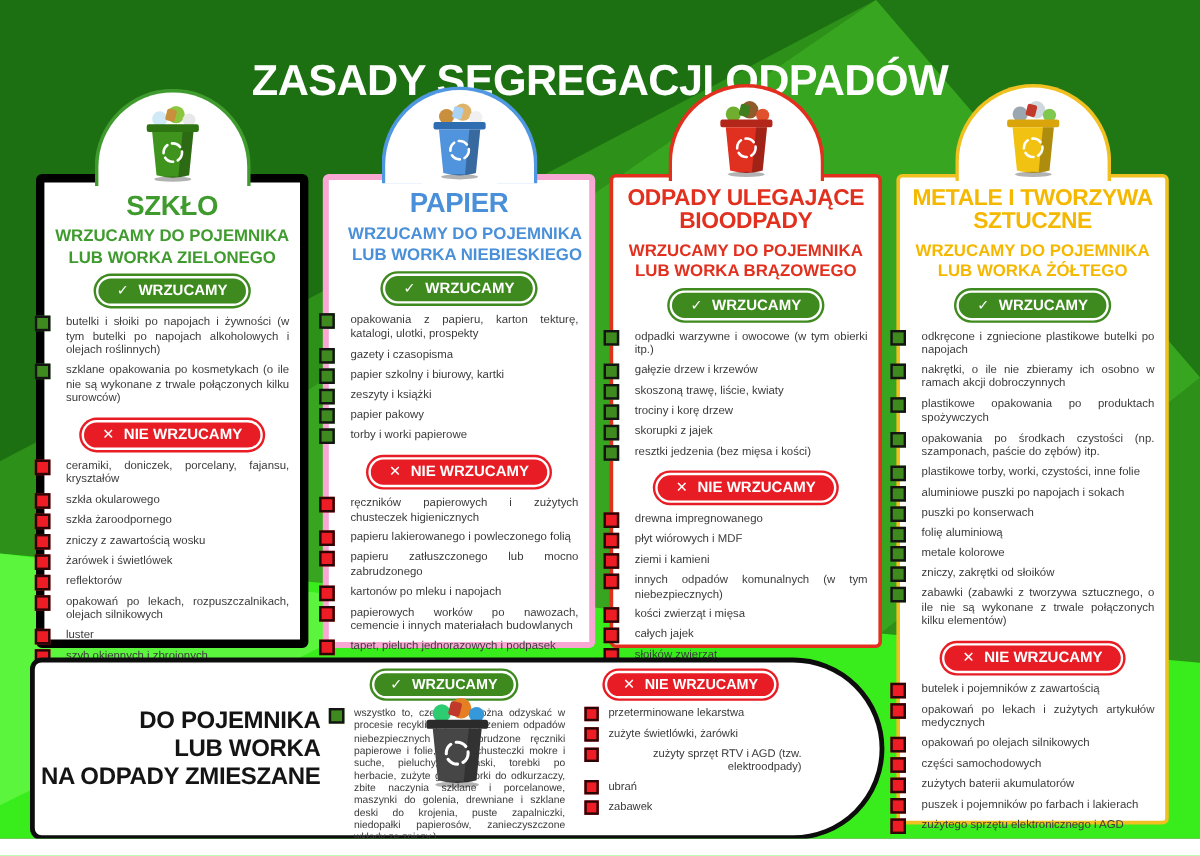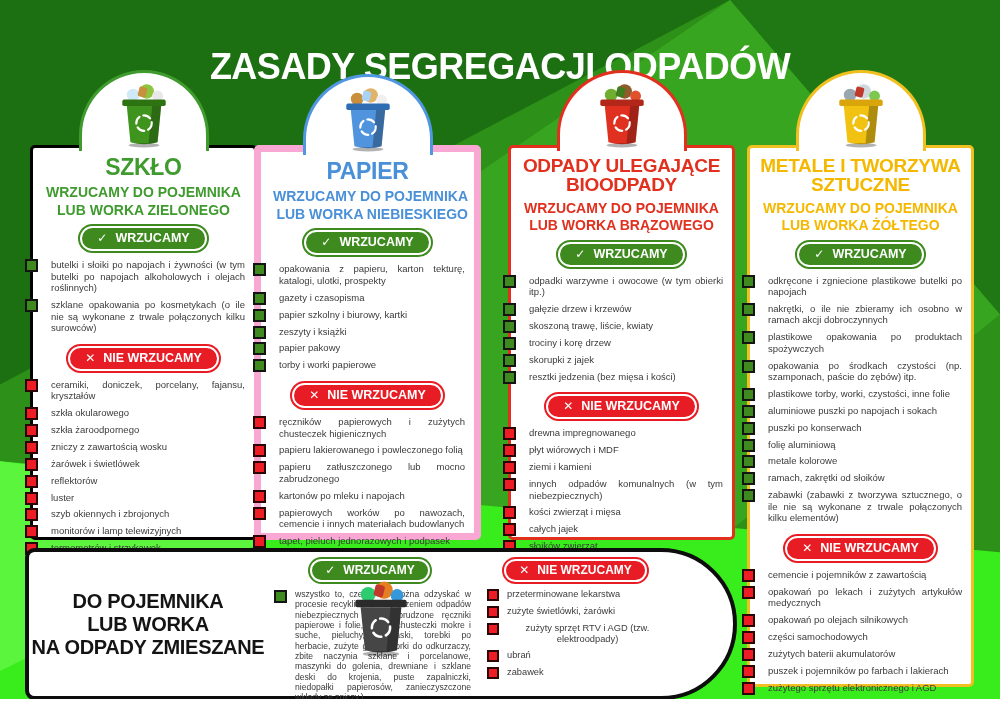--- a/index.html
+++ b/index.html
@@ -11,22 +11,22 @@
   .tri2{background:#1f7814;clip-path:polygon(73% 0,100% 0,100% 45%);}
   .tri3{background:#37a51f;clip-path:polygon(73% 0,100% 45%,52% 100%,14% 58%);}
   .tri4{background:#38ed1b;clip-path:polygon(0 66%,100% 79%,100% 100%,0 100%);}
   .tri5{background:#5cf53e;clip-path:polygon(0 66%,34% 72%,0 96%);}
   
   .poster-title{position:absolute;top:22px;left:0;width:100%;text-align:center;color:#ffffff;
         font-size:36px;font-weight:800;letter-spacing:-0.5px;}
   
   .col{position:absolute;top:145px;width:227px;background:#fff;border-radius:5px;
        box-sizing:border-box;text-align:center;padding-top:4px;}
-  .c-glass{left:30px;height:395px;border:3px solid #000000;}
-  .c-paper{left:254px;height:395px;border:7px solid #f9a8d4;}
+  .c-glass{left:30px;height:395px;border:7px solid #000000;}
+  .c-paper{left:269px;height:395px;border:5px solid #f9a8d4;}
   .c-bio{left:508px;height:395px;border:3px solid #e2301f;}
   .c-metal{left:747px;height:542px;border:3px solid #f0c020;}
   .dome{position:absolute;top:-78px;left:50%;margin-left:-65px;width:130px;height:81px;
         background:#fff;border-bottom:none;border-radius:65px 65px 0 0;box-sizing:border-box;}
   .c-glass .dome{border:3px solid #3f9b2e;border-bottom:none;}
   .c-paper .dome{border:3px solid #4f97e0;border-bottom:none;}
   .c-bio   .dome{border:3px solid #e2301f;border-bottom:none;}
   .c-metal .dome{border:3px solid #f0c020;border-bottom:none;}
   .bin{position:absolute;left:50%;transform:translateX(-50%);bottom:2px;}
   .col-title{font-size:23px;font-weight:800;line-height:1.02;margin:4px 8px 0;letter-spacing:-0.3px;}
@@ -45,30 +45,30 @@
   .items li{position:relative;margin-bottom:5.5px;font-size:9.5px;line-height:1.2;
         color:#3a3a3a;text-align:justify;}
   .items .sq{position:absolute;left:-26px;top:0;width:13px;height:13px;box-sizing:border-box;
         border:2px solid #141414;}
   .sq.green{background:#3e8a1f;}
   .sq.red{background:#ee1c24;border-color:#2a0505;}
   
   .mixed{position:absolute;left:25px;top:548px;width:712px;height:152px;background:#fff;
         border:4px solid #0d0d0d;border-radius:10px 80px 80px 10px;box-sizing:border-box;display:flex;}
   .mixed-title{width:238px;flex:none;align-self:center;font-size:20px;font-weight:800;
-        line-height:1.15;text-align:center;color:#141414;letter-spacing:-0.3px;}
+        line-height:1.15;text-align:right;color:#141414;letter-spacing:-0.3px;}
   .mixed-mid{width:206px;flex:none;text-align:center;padding-top:5px;}
   .mixed-mid .pill,.mixed-right .pill{margin:2px auto 4px;padding:2px 13px 3px;font-size:12px;}
   .mixed-par-wrap{position:relative;margin:3px 2px 0 28px;}
   .mixed-par-wrap .sq{position:absolute;left:-21px;top:1px;width:13px;height:13px;
         box-sizing:border-box;border:2px solid #141414;}
   .mixed-par{font-size:8.6px;line-height:1.2;color:#3a3a3a;text-align:justify;margin:0;}
   .mixed-right{width:185px;flex:none;text-align:center;padding-top:5px;margin-left:10px;}
   .mixed-right .items{padding:0 0 0 4px;margin-top:3px;}
-  .mixed-right .items li{display:flex;gap:8px;text-align:center;font-size:9.3px;margin-bottom:5px;}
+  .mixed-right .items li{display:flex;gap:8px;text-align:right;font-size:9.3px;margin-bottom:5px;}
   .mixed-right .items .sq{position:static;flex:none;width:12px;height:12px;margin-top:0;}
   .mixed-bin{position:absolute;right:20px;top:26px;}
   
   .bin-glass{--main:#3f941d;--lid:#2e7312;}
   .bin-paper{--main:#4f94dd;--lid:#2f6db3;}
   .bin-bio{--main:#e03020;--lid:#b3261a;}
   .bin-metal{--main:#f2c212;--lid:#d9a50b;}
   .bin-mixed{--main:#464646;--lid:#2b2b2b;}
 </style>
 </head>
@@ -119,20 +119,21 @@
       <span class="pill-ic">✕</span>
       <span>NIE WRZUCAMY</span>
     </div>
     <ul class="items">
         <li><span class="sq red"></span><span class="item-text">ceramiki, doniczek, porcelany, fajansu, kryształów</span></li>
         <li><span class="sq red"></span><span class="item-text">szkła okularowego</span></li>
         <li><span class="sq red"></span><span class="item-text">szkła żaroodpornego</span></li>
         <li><span class="sq red"></span><span class="item-text">zniczy z zawartością wosku</span></li>
         <li><span class="sq red"></span><span class="item-text">żarówek i świetlówek</span></li>
         <li><span class="sq red"></span><span class="item-text">reflektorów</span></li>
+        <li><span class="sq red"></span><span class="item-text">opakowań po lekach, rozpuszczalnikach, olejach silnikowych</span></li>
         <li><span class="sq red"></span><span class="item-text">luster</span></li>
         <li><span class="sq red"></span><span class="item-text">szyb okiennych i zbrojonych</span></li>
         <li><span class="sq red"></span><span class="item-text">monitorów i lamp telewizyjnych</span></li>
         <li><span class="sq red"></span><span class="item-text">termometrów i strzykawek</span></li>
       </ul>
   </section>
 
   <section class="col c-paper">
     <div class="dome">
       <svg class="bin bin-paper" width="76" height="68" viewBox="0 0 84 74">
@@ -232,29 +233,29 @@
     <ul class="items">
         <li><span class="sq green"></span><span class="item-text">odkręcone i zgniecione plastikowe butelki po napojach</span></li>
         <li><span class="sq green"></span><span class="item-text">nakrętki, o ile nie zbieramy ich osobno w ramach akcji dobroczynnych</span></li>
         <li><span class="sq green"></span><span class="item-text">plastikowe opakowania po produktach spożywczych</span></li>
         <li><span class="sq green"></span><span class="item-text">opakowania po środkach czystości (np. szamponach, paście do zębów) itp.</span></li>
         <li><span class="sq green"></span><span class="item-text">plastikowe torby, worki, czystości, inne folie</span></li>
         <li><span class="sq green"></span><span class="item-text">aluminiowe puszki po napojach i sokach</span></li>
         <li><span class="sq green"></span><span class="item-text">puszki po konserwach</span></li>
         <li><span class="sq green"></span><span class="item-text">folię aluminiową</span></li>
         <li><span class="sq green"></span><span class="item-text">metale kolorowe</span></li>
-        <li><span class="sq green"></span><span class="item-text">ramach, zakrętki od słoików</span></li>
+        <li><span class="sq green"></span><span class="item-text">zniczy, zakrętki od słoików</span></li>
         <li><span class="sq green"></span><span class="item-text">zabawki (zabawki z tworzywa sztucznego, o ile nie są wykonane z trwale połączonych kilku elementów)</span></li>
       </ul>
     <div class="pill red">
       <span class="pill-ic">✕</span>
       <span>NIE WRZUCAMY</span>
     </div>
     <ul class="items">
-        <li><span class="sq red"></span><span class="item-text">cemencie i pojemników z zawartością</span></li>
+        <li><span class="sq red"></span><span class="item-text">butelek i pojemników z zawartością</span></li>
         <li><span class="sq red"></span><span class="item-text">opakowań po lekach i zużytych artykułów medycznych</span></li>
         <li><span class="sq red"></span><span class="item-text">opakowań po olejach silnikowych</span></li>
         <li><span class="sq red"></span><span class="item-text">części samochodowych</span></li>
         <li><span class="sq red"></span><span class="item-text">zużytych baterii akumulatorów</span></li>
         <li><span class="sq red"></span><span class="item-text">puszek i pojemników po farbach i lakierach</span></li>
         <li><span class="sq red"></span><span class="item-text">zużytego sprzętu elektronicznego i AGD</span></li>
       </ul>
   </section>
 
   <section class="mixed">

